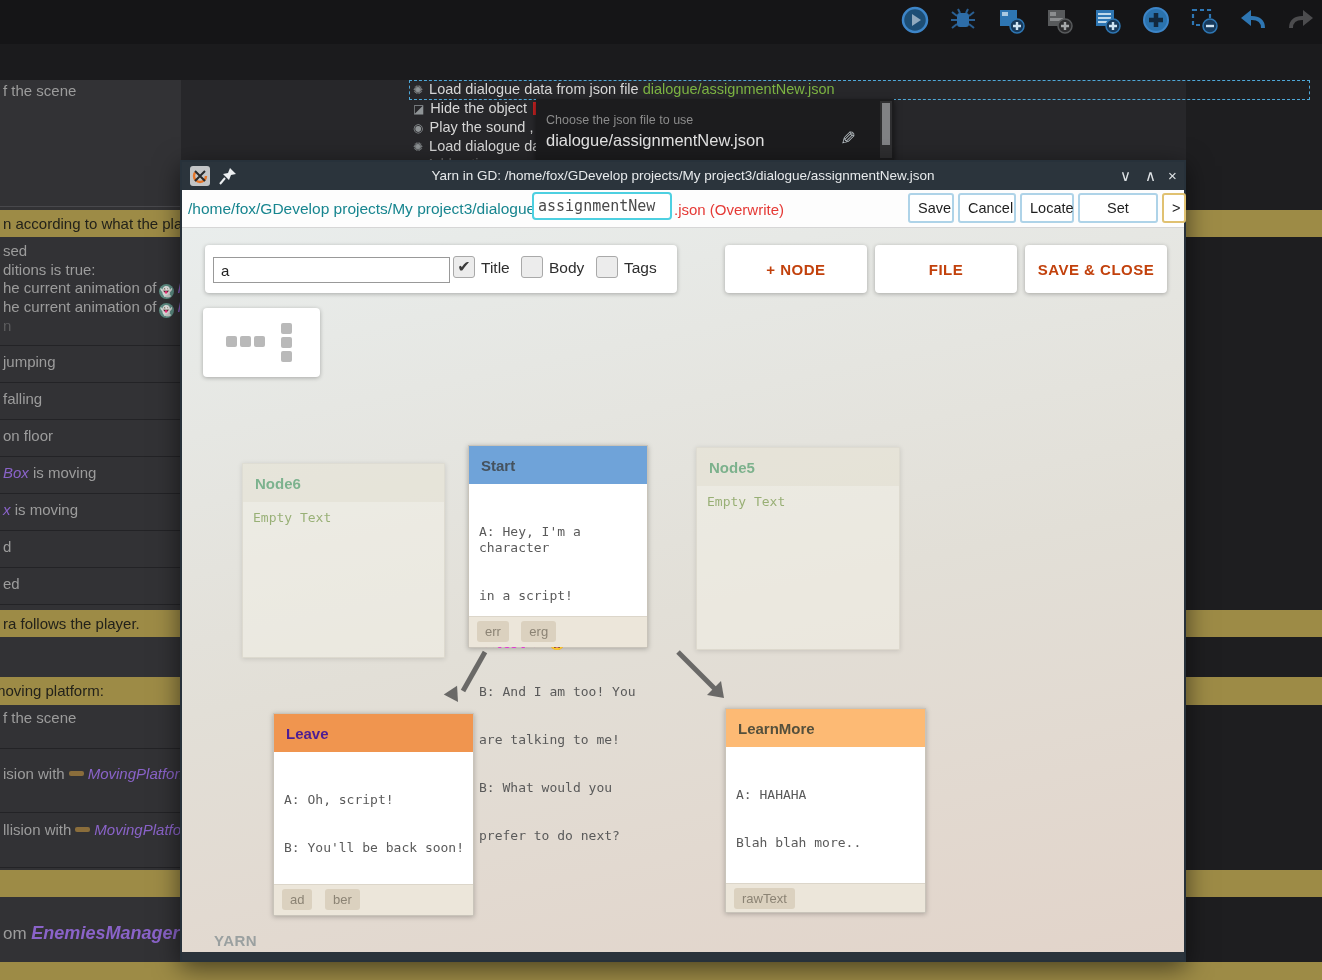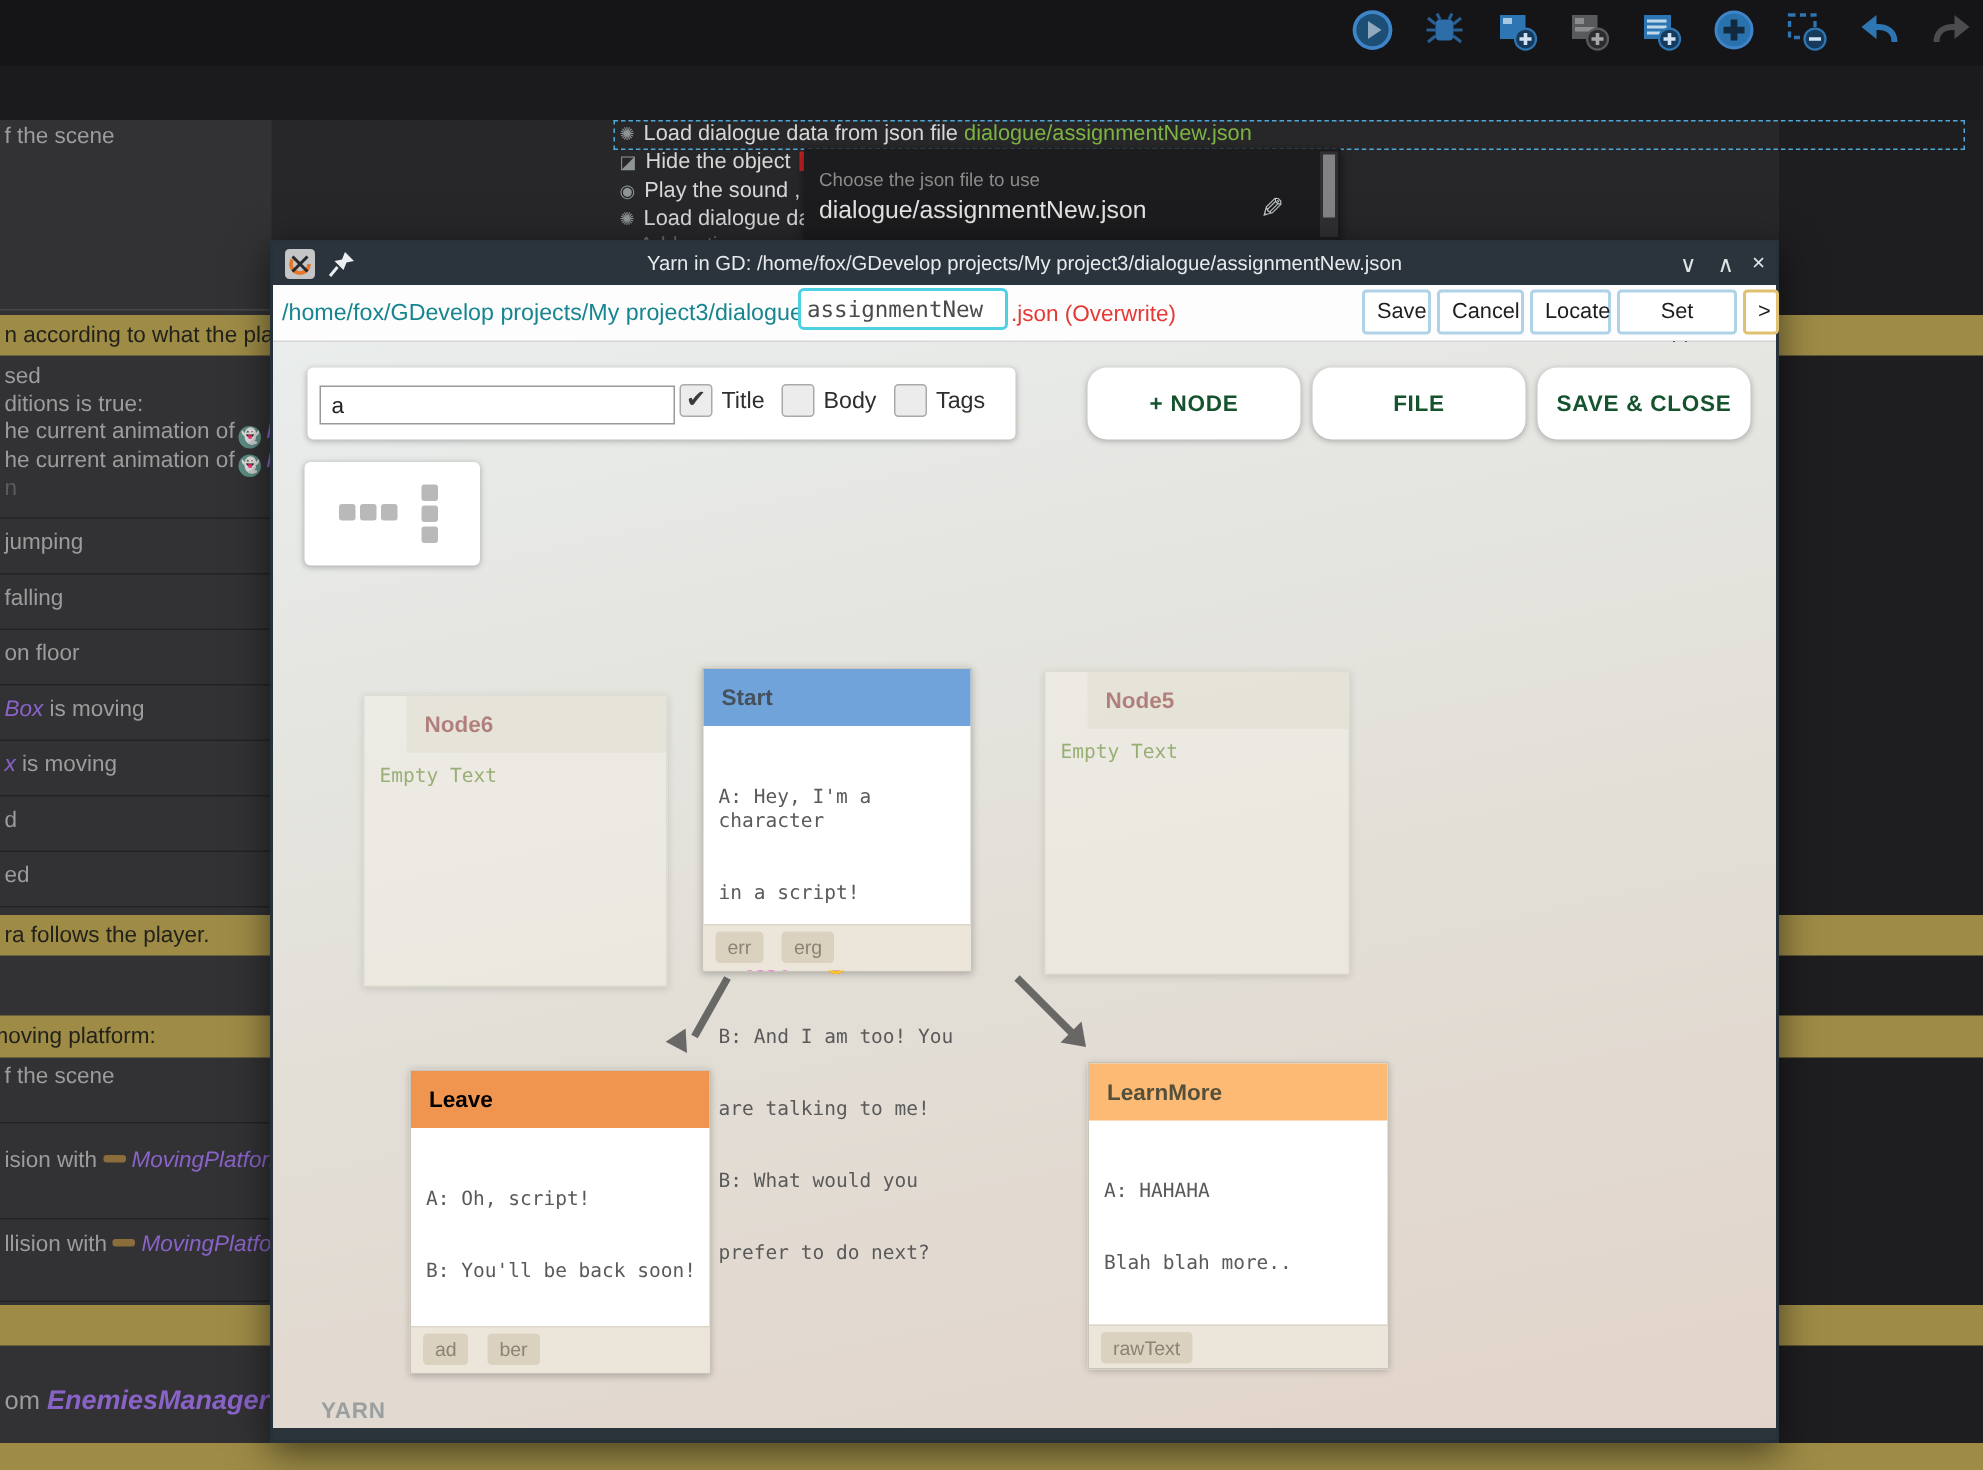--- a/index.html
+++ b/index.html
@@ -60,34 +60,34 @@
   .ycanvas{left:0;top:66px;width:1002px;height:724px;
            background:linear-gradient(168deg,#e9edec 0%,#e2dfd7 52%,#e2d4ca 100%);}
   .ybottom{left:0;top:790px;width:1002px;height:8px;background:#2b333b;}
   .card{position:absolute;background:#fff;border-radius:4px;box-shadow:0 1px 4px rgba(0,0,0,.28);}
   .searchinput{position:absolute;left:8px;top:12px;width:221px;height:24px;border:1px solid #999;
                font-size:15px;padding:0 7px;color:#222;font-family:"Liberation Sans",sans-serif;}
   .chk{position:absolute;top:11px;width:20px;height:20px;background:#ececec;border:1px solid #a9a9a9;
        border-radius:3px;text-align:center;line-height:20px;font-size:16px;color:#3a3a3a;cursor:pointer;}
   .chklabel{position:absolute;top:14px;font-size:15.5px;color:#2e2e2e;}
   .bigbtn{display:flex;align-items:center;justify-content:center;font-size:15px;font-weight:bold;
-          color:#14532d;letter-spacing:.5px;cursor:pointer;border-radius:13px;}
+          color:#c2410c;letter-spacing:.5px;cursor:pointer;}
   .sq{position:absolute;width:11px;height:11px;background:#b9b9b9;border-radius:2px;}
   
   .node{position:absolute;background:#fff;border:1px solid #c9c4ba;box-shadow:0 1px 5px rgba(0,0,0,.25);
         box-sizing:border-box;}
   .node-h{position:absolute;left:0;top:0;right:0;height:38px;display:flex;align-items:center;
           padding-left:12px;font-weight:bold;font-size:15px;color:#45525e;box-sizing:border-box;}
   .node-b{position:absolute;left:10px;top:46px;right:6px;font-family:"DejaVu Sans Mono",monospace;
           font-size:13px;line-height:16px;color:#5a5a5a;white-space:pre-wrap;}
   .node-f{position:absolute;left:0;right:0;bottom:0;height:30px;background:#ece6da;border-top:1px solid #dcd6ca;}
   .tagchip{display:inline-block;background:#dbd1bf;color:#8b8374;border-radius:3px;font-size:13px;
            padding:3px 8px;margin:4px 0 0 8px;cursor:pointer;}
   .faded{opacity:.5;}
-  .faded .node-h{color:#7f1d1d;margin-left:28px;}
+  .faded .node-h{color:#15803d;}
   .faded .node-b{color:#4d7c0f;}
   .cmd{color:#e23bd3;}
   .watermark{position:absolute;left:32px;top:770px;color:#9aa0a0;font-weight:bold;font-size:15px;letter-spacing:.5px;}
 </style>
 </head>
 <body>
 
 <div class="stage">
 
   <div class="abs topbar">
@@ -318,21 +318,21 @@
         <div>B: What would you</div>
         <div>prefer to do next?</div>
       </div>
       <div class="node-f">
         <span class="tagchip">err</span>
         <span class="tagchip">erg</span>
       </div>
     </div>
 
     <div class="node" style="left:91px;top:551px;width:201px;height:203px">
-      <div class="node-h" style="background:#f0954f;color:#000000">Leave</div>
+      <div class="node-h" style="background:#f0954f;color:#4c1d95">Leave</div>
       <div class="node-b">
         <div>A: Oh, script!</div>
         <div>B: You'll be back soon!</div>
       </div>
       <div class="node-f">
         <span class="tagchip">ad</span>
         <span class="tagchip">ber</span>
       </div>
     </div>
 

